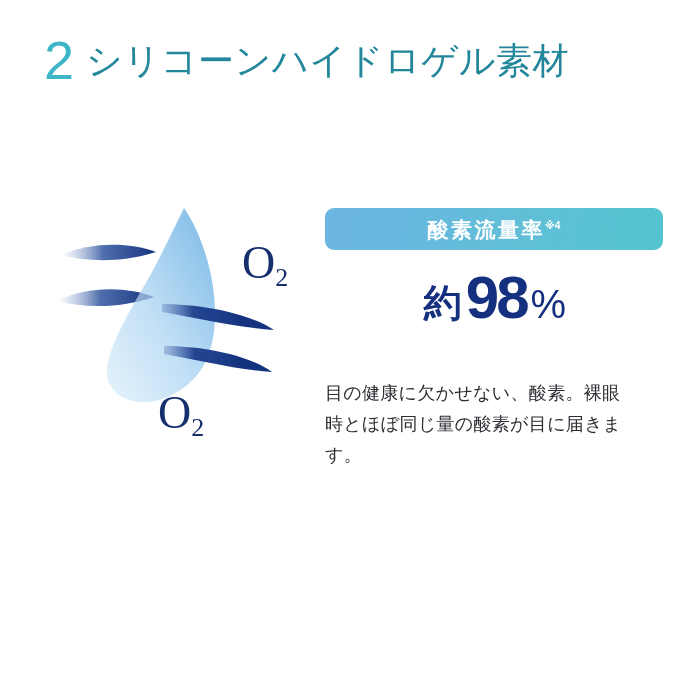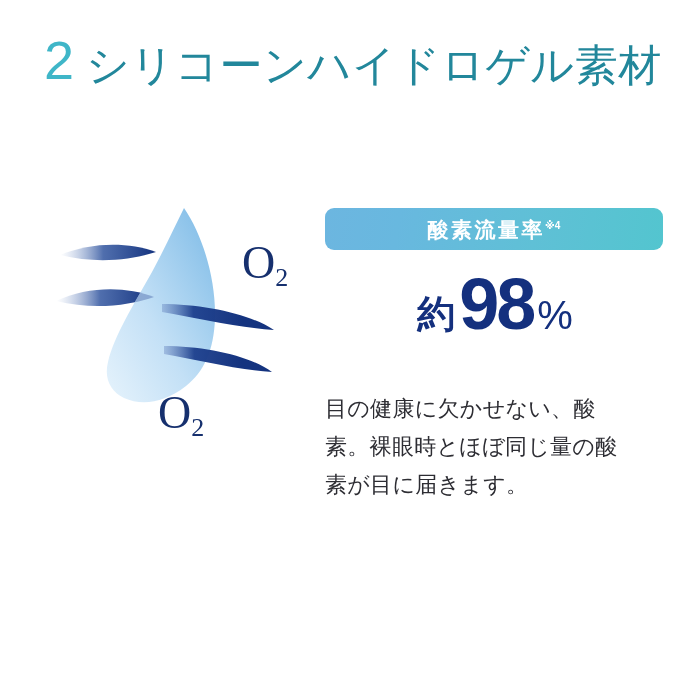--- a/index.html
+++ b/index.html
@@ -53,21 +53,21 @@
     letter-spacing: 0.5px;
     white-space: nowrap;
   }
   .eyebrow .ref {
     font-size: 11px;
     vertical-align: super;
     letter-spacing: 0;
     color: #4f8d99;
   }
   .headline {
-    font-size: 43px;
+    font-size: 36px;
     line-height: 1.18;
     color: #22879b;
     font-weight: 400;
     letter-spacing: 0.5px;
     white-space: nowrap;
     margin-top: 2px;
   }
 
   
   .illustration {
@@ -127,35 +127,35 @@
   .stat-approx {
     font-size: 38px;
     font-weight: 700;
     line-height: 1;
     letter-spacing: 0;
     margin-right: 4px;
     position: relative;
     top: -2px;
   }
   .stat-value {
-    font-size: 72px;
+    font-size: 60px;
     font-weight: 700;
     line-height: 1;
     letter-spacing: -3px;
   }
   .stat-unit {
     font-size: 40px;
     font-weight: 400;
     line-height: 1;
     margin-left: 4px;
   }
 
   .body-copy {
     margin-top: 50px;
-    font-size: 22px;
+    font-size: 18px;
     line-height: 1.72;
     color: #2d2d33;
     letter-spacing: 0.3px;
     width: 300px;
   }
 </style>
 </head>
 <body>
 
 <div class="page">

